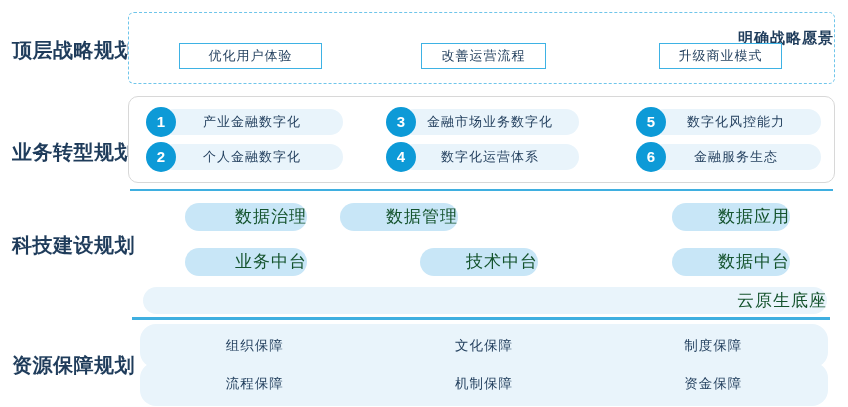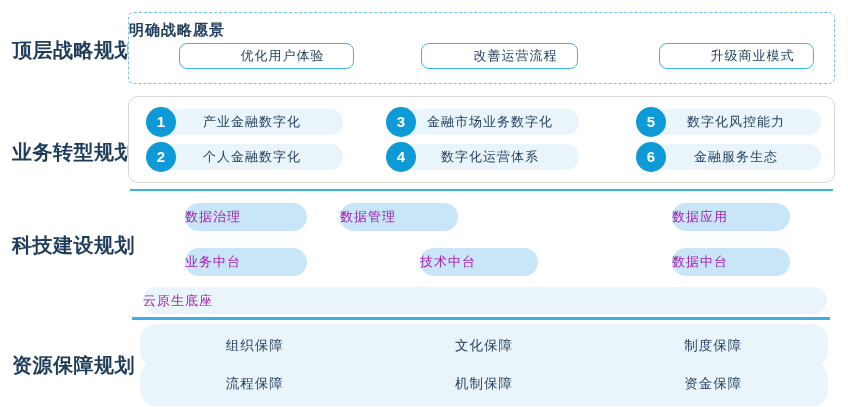--- a/index.html
+++ b/index.html
@@ -14,27 +14,27 @@
     letter-spacing:.5px;color:#1f3c5b;white-space:nowrap;
   }
   .label-1{top:37px}.label-2{top:139px}.label-3{top:232px}.label-4{top:352px}
 
   
   .dashed-box{
     position:absolute;left:128px;top:12px;width:705px;height:70px;
     border:1px dashed #6fc5ea;border-radius:6px;background:#fff;
   }
   .vision-title{
-    position:absolute;top:8px;left:0;right:0;text-align:left;
+    position:absolute;top:16px;left:0;right:0;text-align:right;
     font-size:15px;font-weight:bold;letter-spacing:1px;color:#1f3c5b;
   }
   .vision-btn{
     position:absolute;top:30px;height:24px;line-height:24px;
-    border:1.5px solid #3eb2e4;border-radius:8px;background:#fff;
-    font-size:13px;text-align:center;letter-spacing:1px;color:#1f3c5b;padding-left:32px;
+    border:1.5px solid #3eb2e4;border-radius:0;background:#fff;
+    font-size:13px;text-align:center;letter-spacing:1px;color:#1f3c5b;
   }
   .btn-1{left:50px;width:141px}
   .btn-2{left:292px;width:123px}
   .btn-3{left:530px;width:121px}
 
   
   .transform-box{
     position:absolute;left:128px;top:96px;width:705px;height:85px;
     border:1px solid #d8d8d8;border-radius:10px;background:#fff;
   }
@@ -56,22 +56,22 @@
   .t-col3 .t-pill{width:170px}
 
   
   .hline{position:absolute;background:#3fafe0;}
   .line-1{left:130px;top:189px;width:703px;height:2px;}
   .line-2{left:132px;top:317px;width:698px;height:3px;}
 
   
   .pill{
     position:absolute;height:28px;line-height:28px;border-radius:14px;
-    background:#c8e6f7;font-size:13px;text-align:left;
-    letter-spacing:1px;color:#a21caf;
+    background:#c8e6f7;font-size:17px;text-align:right;
+    letter-spacing:1px;color:#14532d;
   }
   .p-11{left:185px;top:203px;width:122px}
   .p-12{left:340px;top:203px;width:118px}
   .p-13{left:522px;top:203px;width:116px}
   .p-14{left:672px;top:203px;width:118px}
   .p-21{left:185px;top:248px;width:122px}
   .p-22{left:420px;top:248px;width:118px}
   .p-23{left:672px;top:248px;width:118px}
   .base-pill{
     left:143px;top:287px;width:684px;height:27px;line-height:27px;

